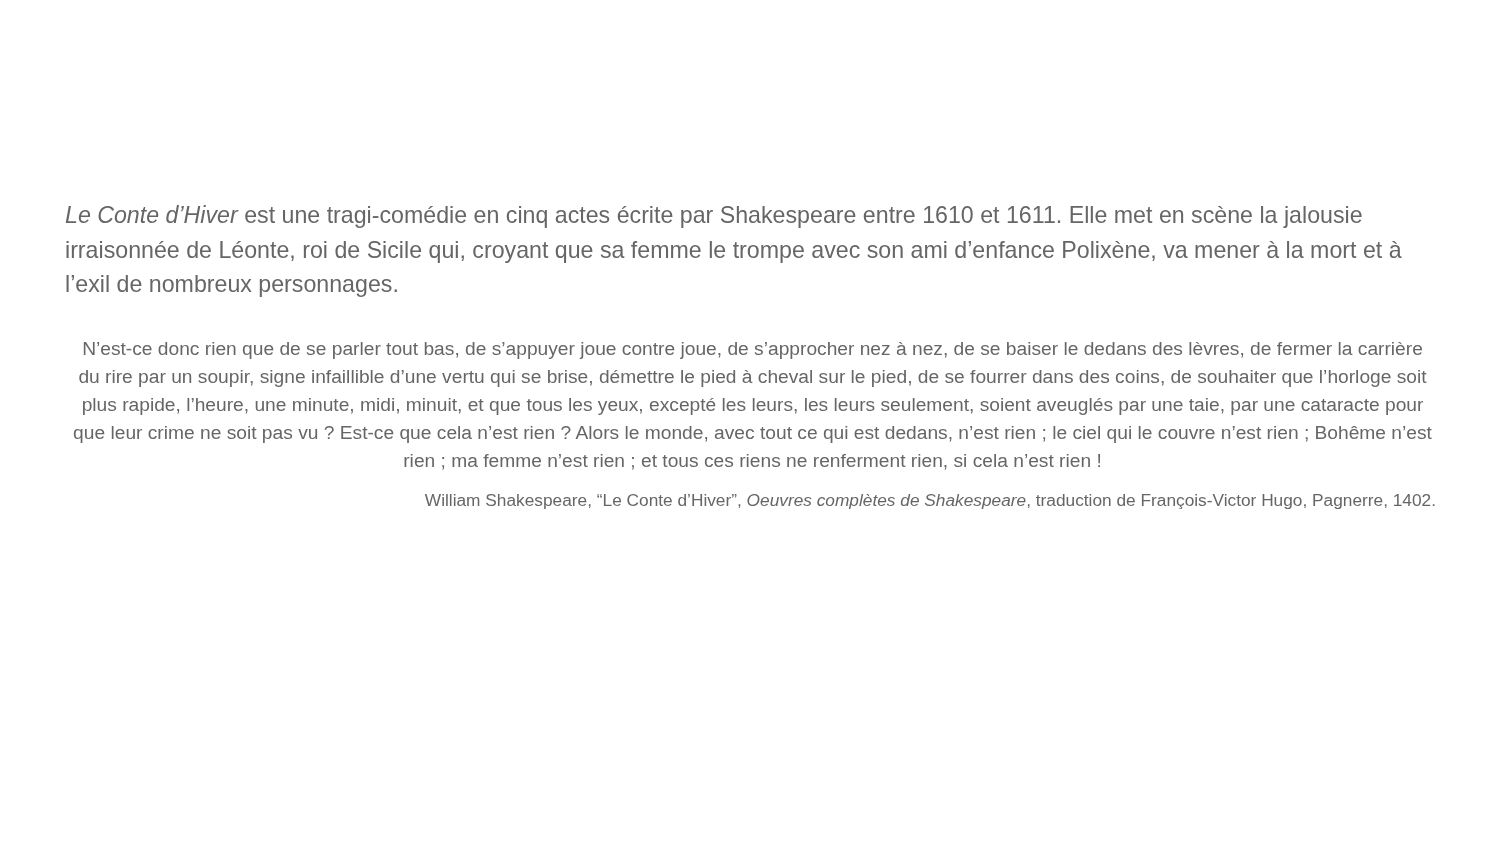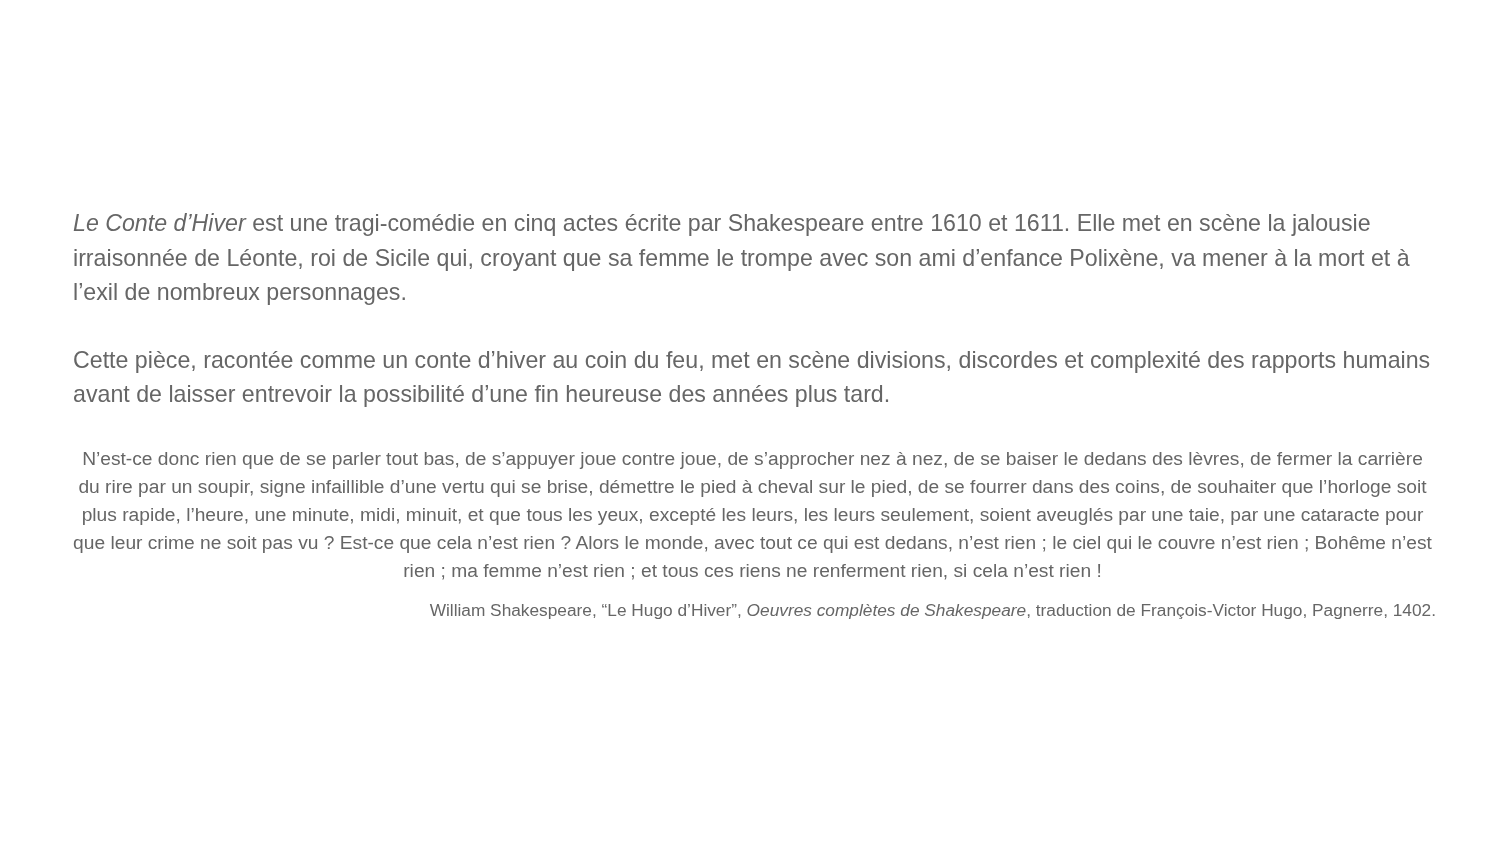--- a/index.html
+++ b/index.html
@@ -17,21 +17,21 @@
     }
     .content {
       position: absolute;
       left: 65px;
       top: 198px;
       width: 1375px;
     }
     .para {
       font-size: 23.2px;
       line-height: 34.5px;
-      margin: 8px;
+      margin: 0;
       color: #666666;
     }
     .para + .para {
       margin-top: 33px;
     }
     .para em {
       font-style: italic;
     }
     .quote {
       margin: 33px 0 0 0;
@@ -50,18 +50,17 @@
       padding-right: 4px;
     }
     .citation em { font-style: italic; }
   </style>
 </head>
 <body>
 
 <div class="content">
   <p class="para"><em>Le Conte d’Hiver</em><span> est une tragi-comédie en cinq actes écrite par Shakespeare entre 1610 et 1611. Elle met en scène la jalousie irraisonnée de Léonte, roi de Sicile qui, croyant que sa femme le trompe avec son ami d’enfance Polixène, va mener à la mort et à l’exil de nombreux personnages.</span></p>
 
-  <p class="para"><span>Cette pièce, racontée comme un conte d’hiver au coin du feu, met en scène divisions, discordes et complexité des rapports humains avant de laisser entrevoir la possibilité d’une fin heureuse des années plus tard.</span></p>
 
   <blockquote class="quote"><span>N’est-ce donc rien que de se parler tout bas, de s’appuyer joue contre joue, de s’approcher nez à nez, de se baiser le dedans des lèvres, de fermer la carrière du rire par un soupir, signe infaillible d’une vertu qui se brise, démettre le pied à cheval sur le pied, de se fourrer dans des coins, de souhaiter que l’horloge soit plus rapide, l’heure, une minute, midi, minuit, et que tous les yeux, excepté les leurs, les leurs seulement, soient aveuglés par une taie, par une cataracte pour que leur crime ne soit pas vu ? Est-ce que cela n’est rien ? Alors le monde, avec tout ce qui est dedans, n’est rien ; le ciel qui le couvre n’est rien ; Bohême n’est rien ; ma femme n’est rien ; et tous ces riens ne renferment rien, si cela n’est rien !</span></blockquote>
 
-  <div class="citation"><span>William Shakespeare, “Le Hugo d’Hiver”, </span><em>Oeuvres complètes de Shakespeare</em><span>, traduction de François-Victor Hugo, Pagnerre, 1402.</span></div>
+  <div class="citation"><span>William Shakespeare, “Le Conte d’Hiver”, </span><em>Oeuvres complètes de Shakespeare</em><span>, traduction de François-Victor Hugo, Pagnerre, 1402.</span></div>
 </div>
 
 </body></html>

